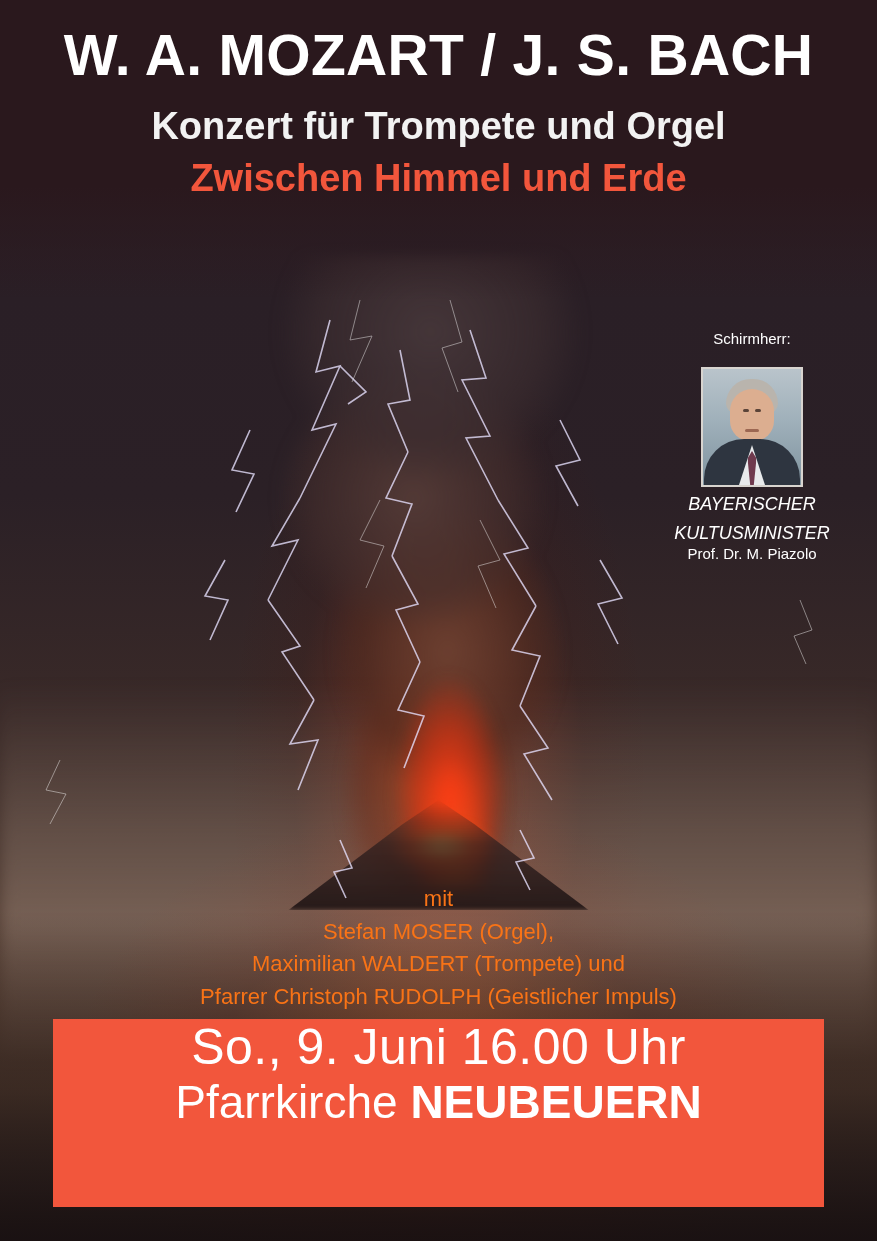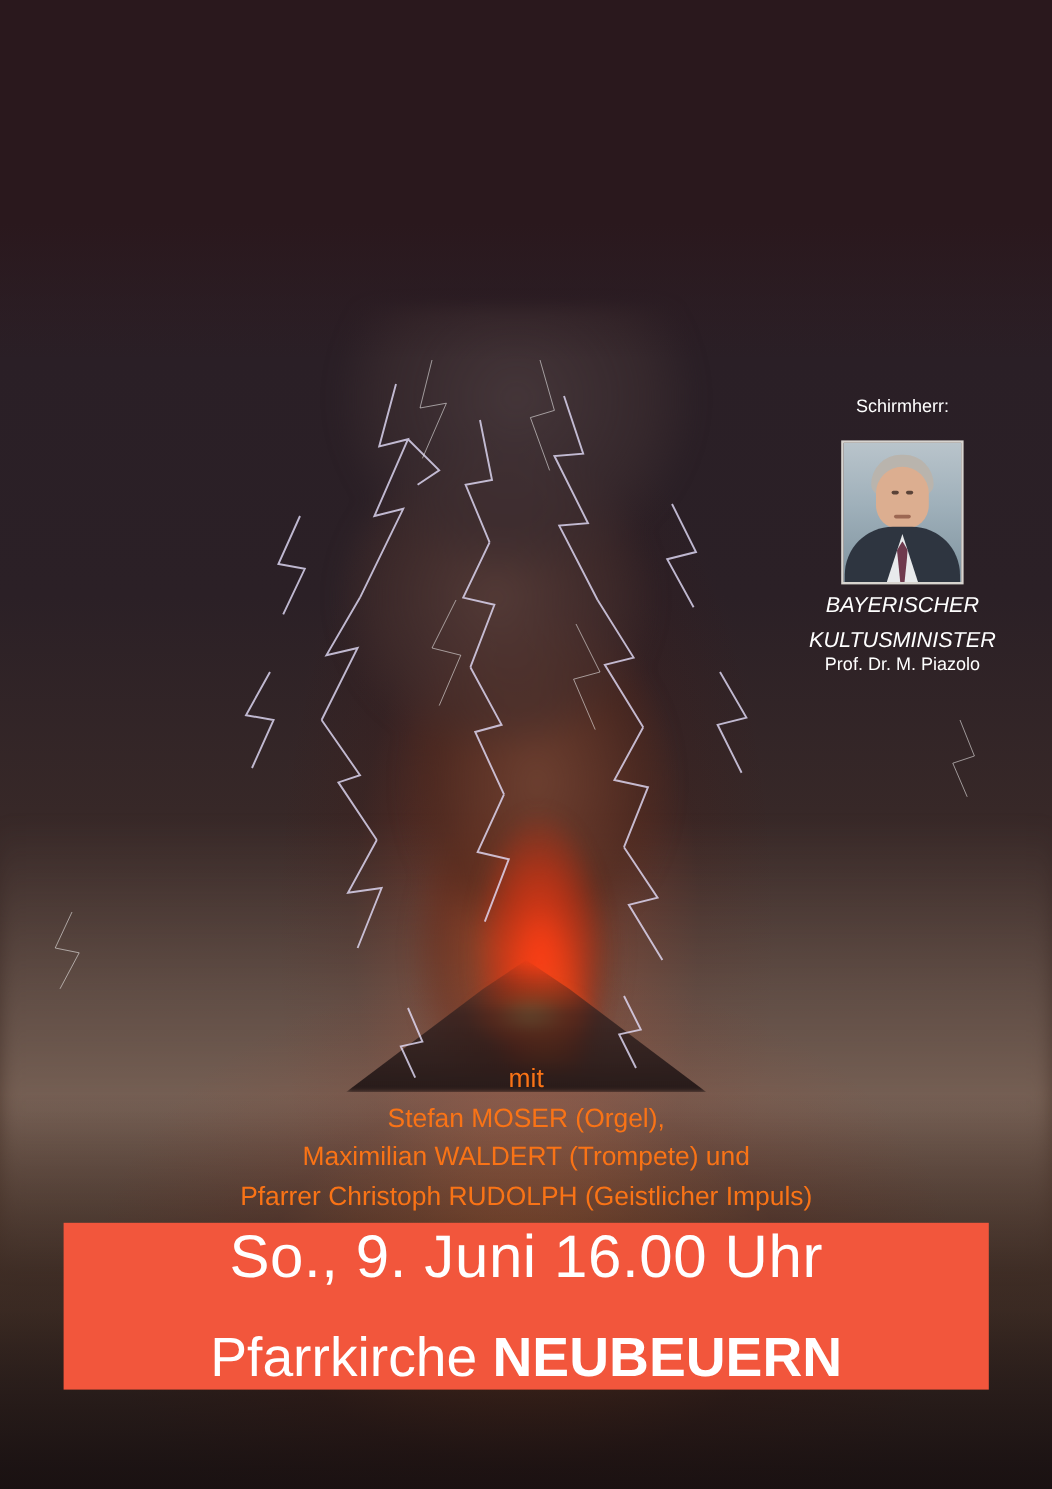--- a/index.html
+++ b/index.html
@@ -249,27 +249,27 @@
     line-height: 1.48;
     z-index: 6;
   }
 
   
   .banner {
     position: absolute;
     left: 53px;
     right: 53px;
     top: 1019px;
-    height: 139px;
+    height: 188px;
     background: #f2563c;
     z-index: 7;
     display: flex;
     flex-direction: column;
     align-items: center;
-    justify-content: space-between;
+    justify-content: flex-start;
   }
   .banner-line1 {
     color: #ffffff;
     font-size: 50px;
     line-height: 1.12;
     letter-spacing: 0.5px;
   }
   .banner-line2 {
     color: #ffffff;
     font-size: 46px;
@@ -320,20 +320,25 @@
         <path d="M480 520 L500 560 L478 566 L496 608"></path>
         <path d="M60 760 L46 790 L66 794 L50 824"></path>
         <path d="M800 600 L812 630 L794 636 L806 664"></path>
       </g>
     </svg>
 
     <div class="bg-top-fade"></div>
     <div class="bg-bottom-fade"></div>
   </div>
 
+  <div class="titlewrap">
+    <div class="t-composers">W. A. MOZART / J. S. BACH</div>
+    <div class="t-sub">Konzert für Trompete und Orgel</div>
+    <div class="t-theme">Zwischen Himmel und Erde</div>
+  </div>
 
   <div class="patron">
     <div class="patron-label">Schirmherr:</div>
     <div class="patron-photo">
       <div class="pp-hair"></div>
       <div class="pp-face"></div>
       <div class="pp-eye l"></div>
       <div class="pp-eye r"></div>
       <div class="pp-mouth"></div>
       <div class="pp-body"></div>

